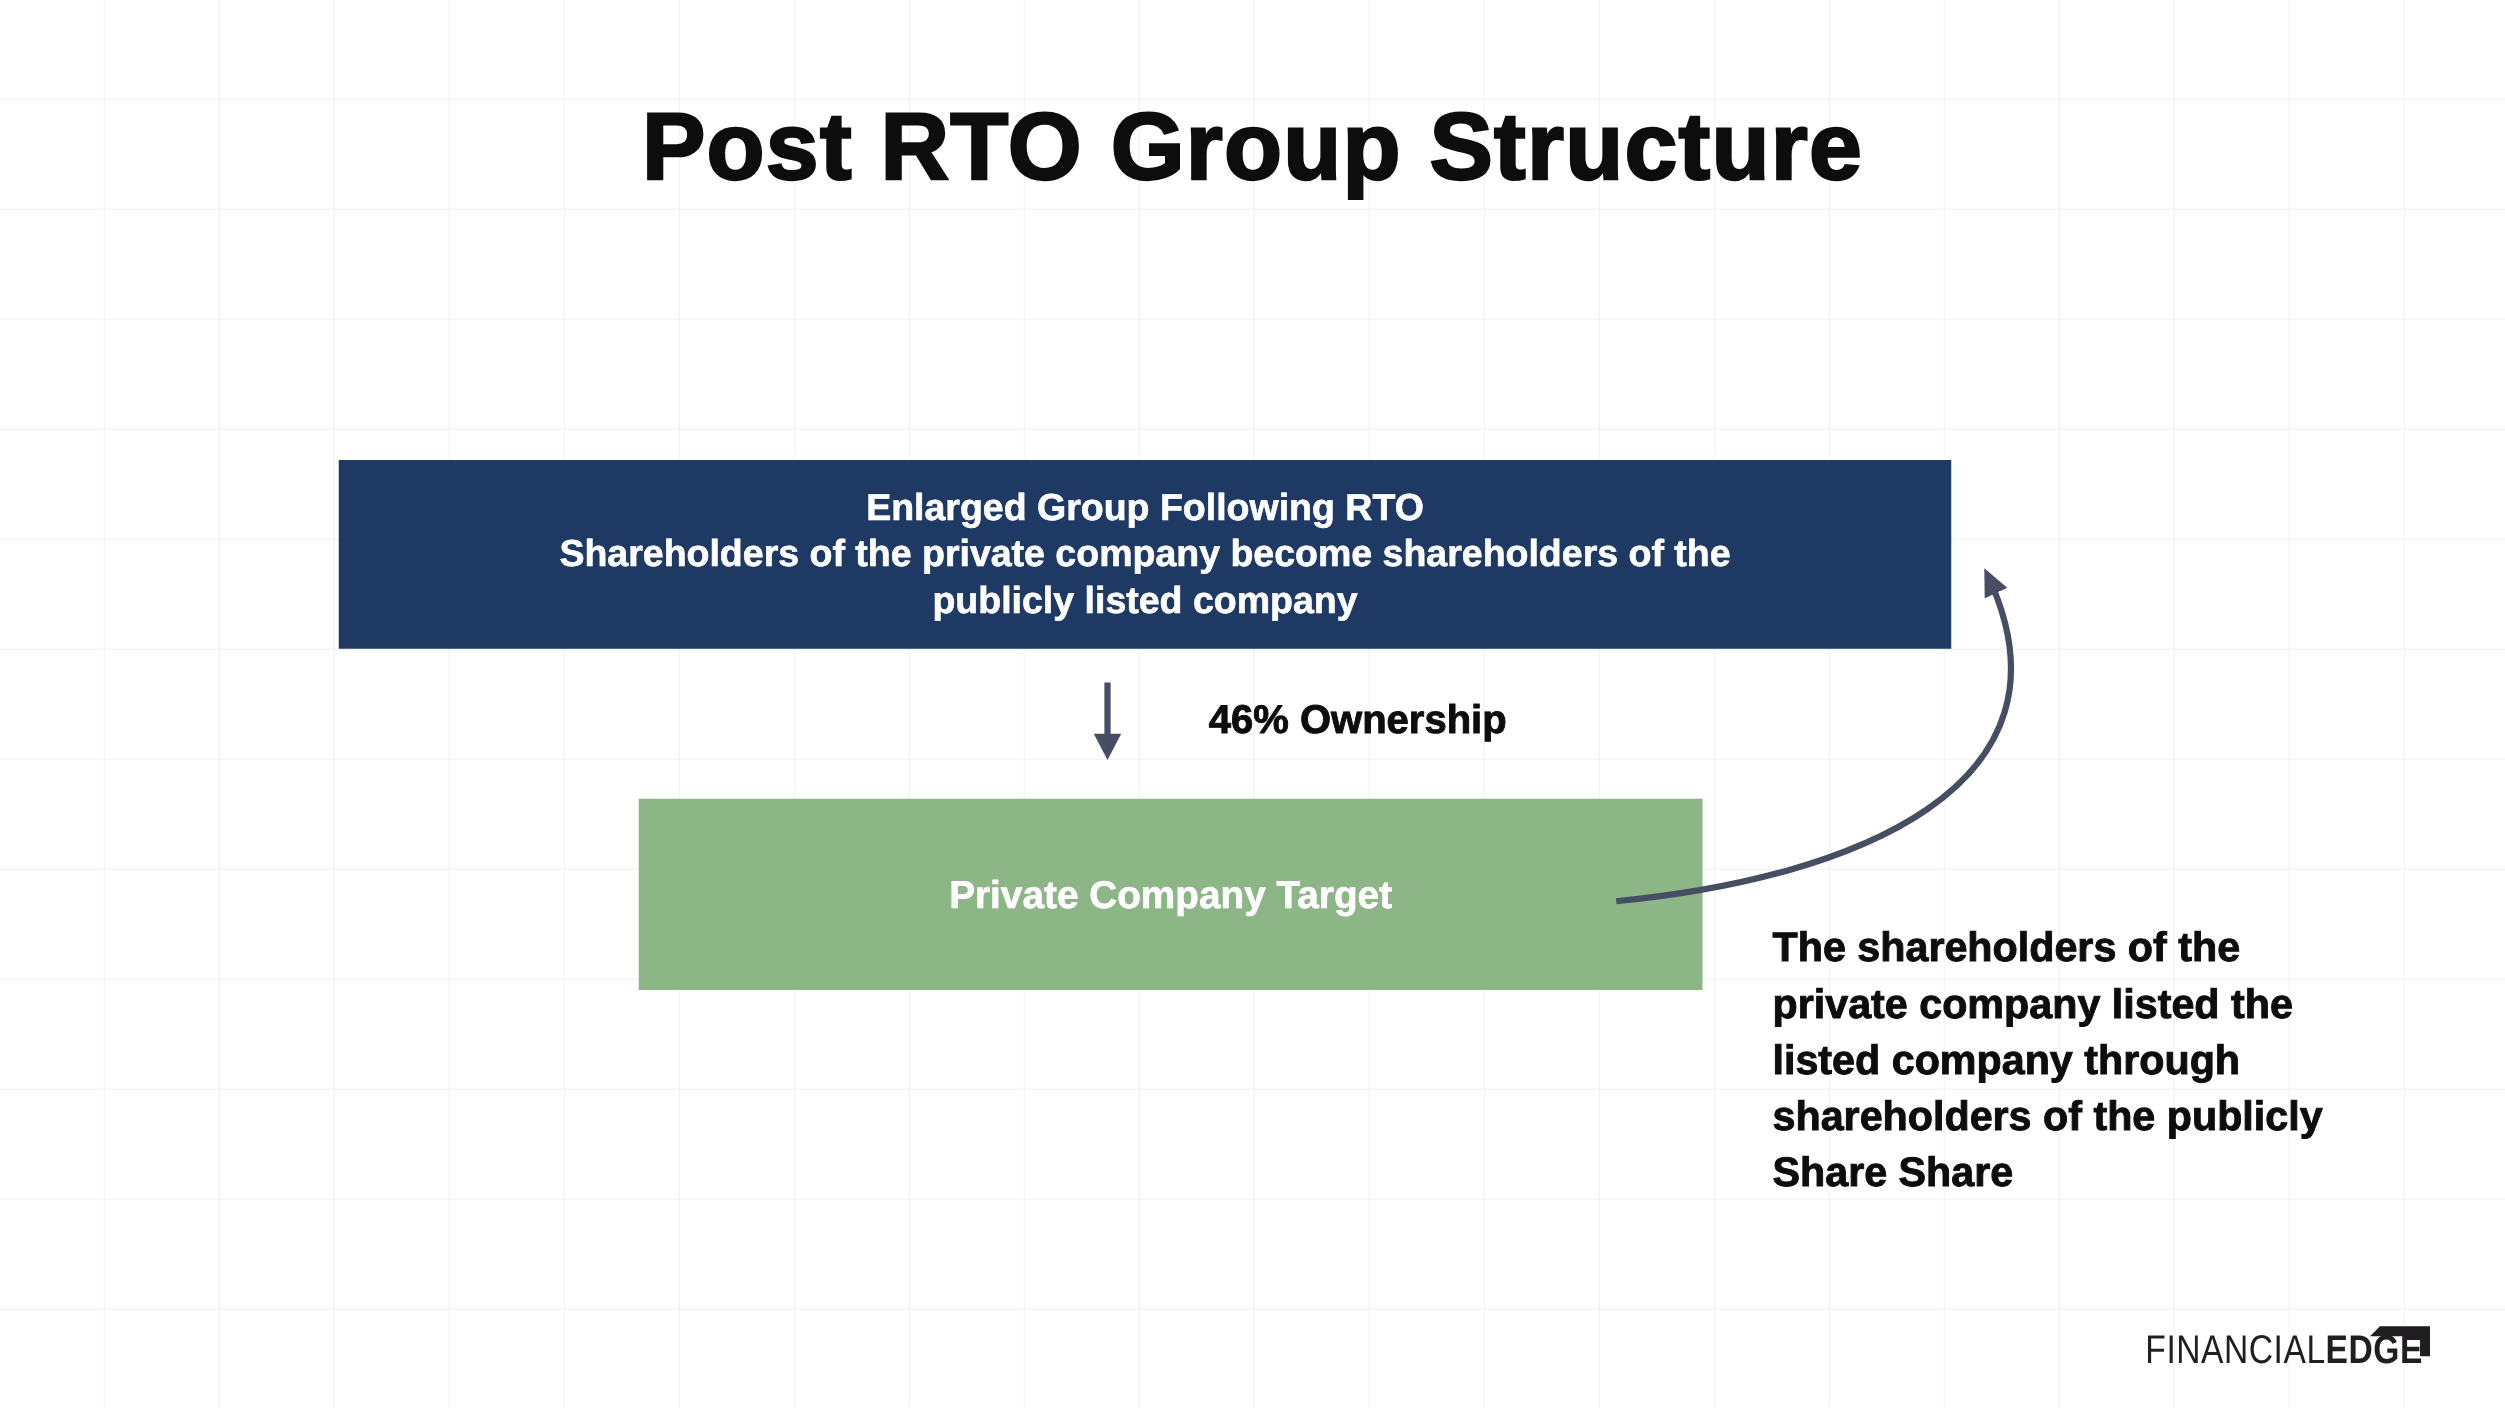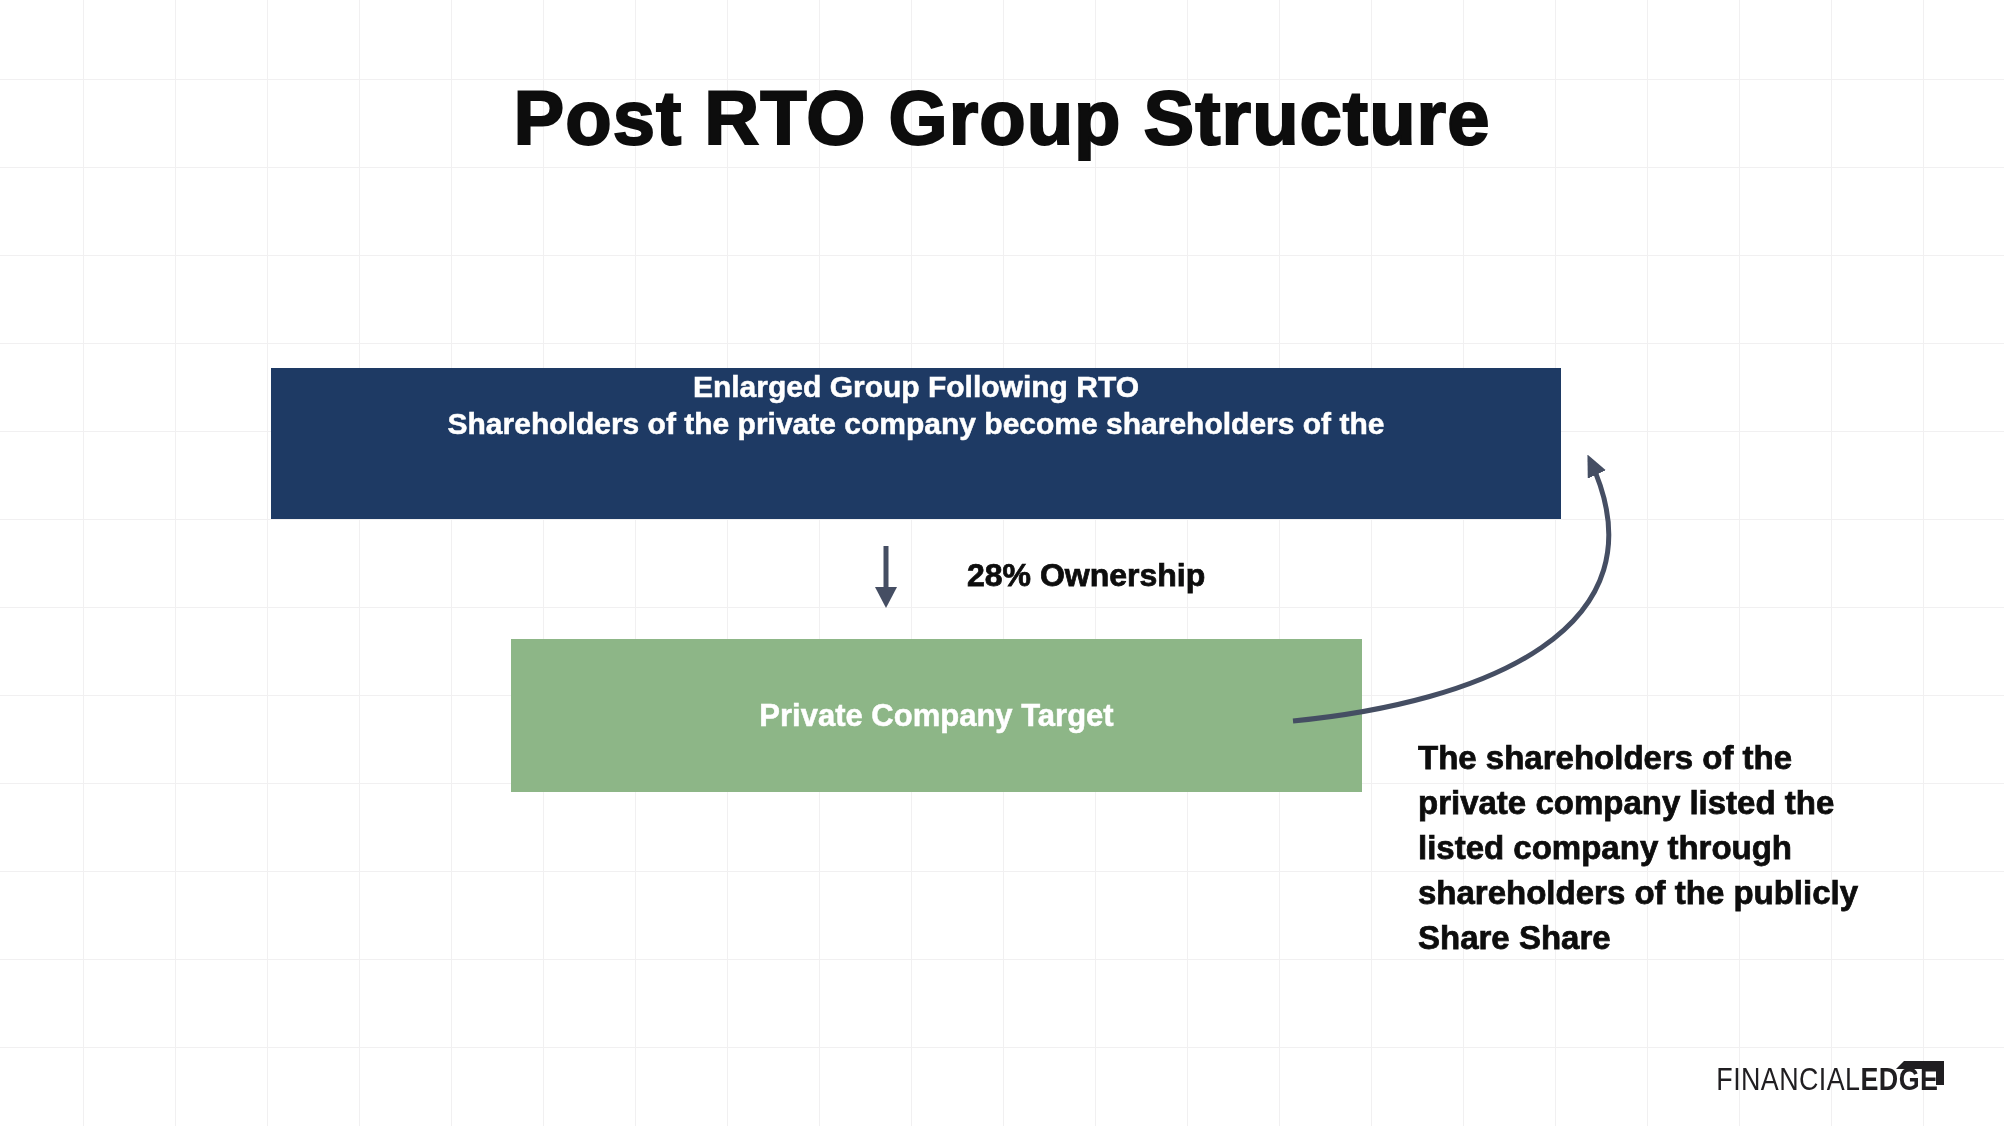--- a/index.html
+++ b/index.html
@@ -17,21 +17,21 @@
     position:absolute;top:80px;left:0;width:2004px;
     text-align:center;
     font-size:76px;line-height:76px;font-weight:700;
     color:var(--ink,#0d0d0d);
     -webkit-text-stroke:2px var(--ink,#0d0d0d);
     letter-spacing:1px;
   }
   .navy-box{
     position:absolute;left:271px;top:368px;width:1290px;height:151px;
     background:var(--navy,#1e3a64);
-    display:flex;flex-direction:column;
+    display:flex;flex-direction:column;justify-content:center;
     text-align:center;color:#ffffff;
     font-size:30px;line-height:37px;font-weight:700;
     -webkit-text-stroke:0.5px #ffffff;
   }
   .green-box{
     position:absolute;left:511px;top:639px;width:851px;height:153px;
     background:var(--green,#8db687);
     display:flex;align-items:center;justify-content:center;
     text-align:center;color:#ffffff;
     font-size:31px;line-height:37px;font-weight:700;
@@ -67,23 +67,24 @@
 </head>
 <body>
 
 <div class="canvas">
 
   <div class="title">Post RTO Group Structure</div>
 
   <div class="navy-box">
     <div>Enlarged Group Following RTO</div>
     <div>Shareholders of the private company become shareholders of the</div>
+    <div>publicly listed company</div>
   </div>
 
-  <div class="ownership">28% Ownership</div>
+  <div class="ownership">46% Ownership</div>
 
   <div class="green-box">
     <div>Private Company Target</div>
   </div>
 
   <svg class="overlay" width="2004" height="1126" viewBox="0 0 2004 1126">
     <defs>
       <marker id="ah" markerUnits="userSpaceOnUse" markerWidth="22" markerHeight="20" refX="16" refY="10" orient="auto">
         <path d="M0,0 L22,10 L0,20 z" class="arrow-fill"></path>
       </marker>

